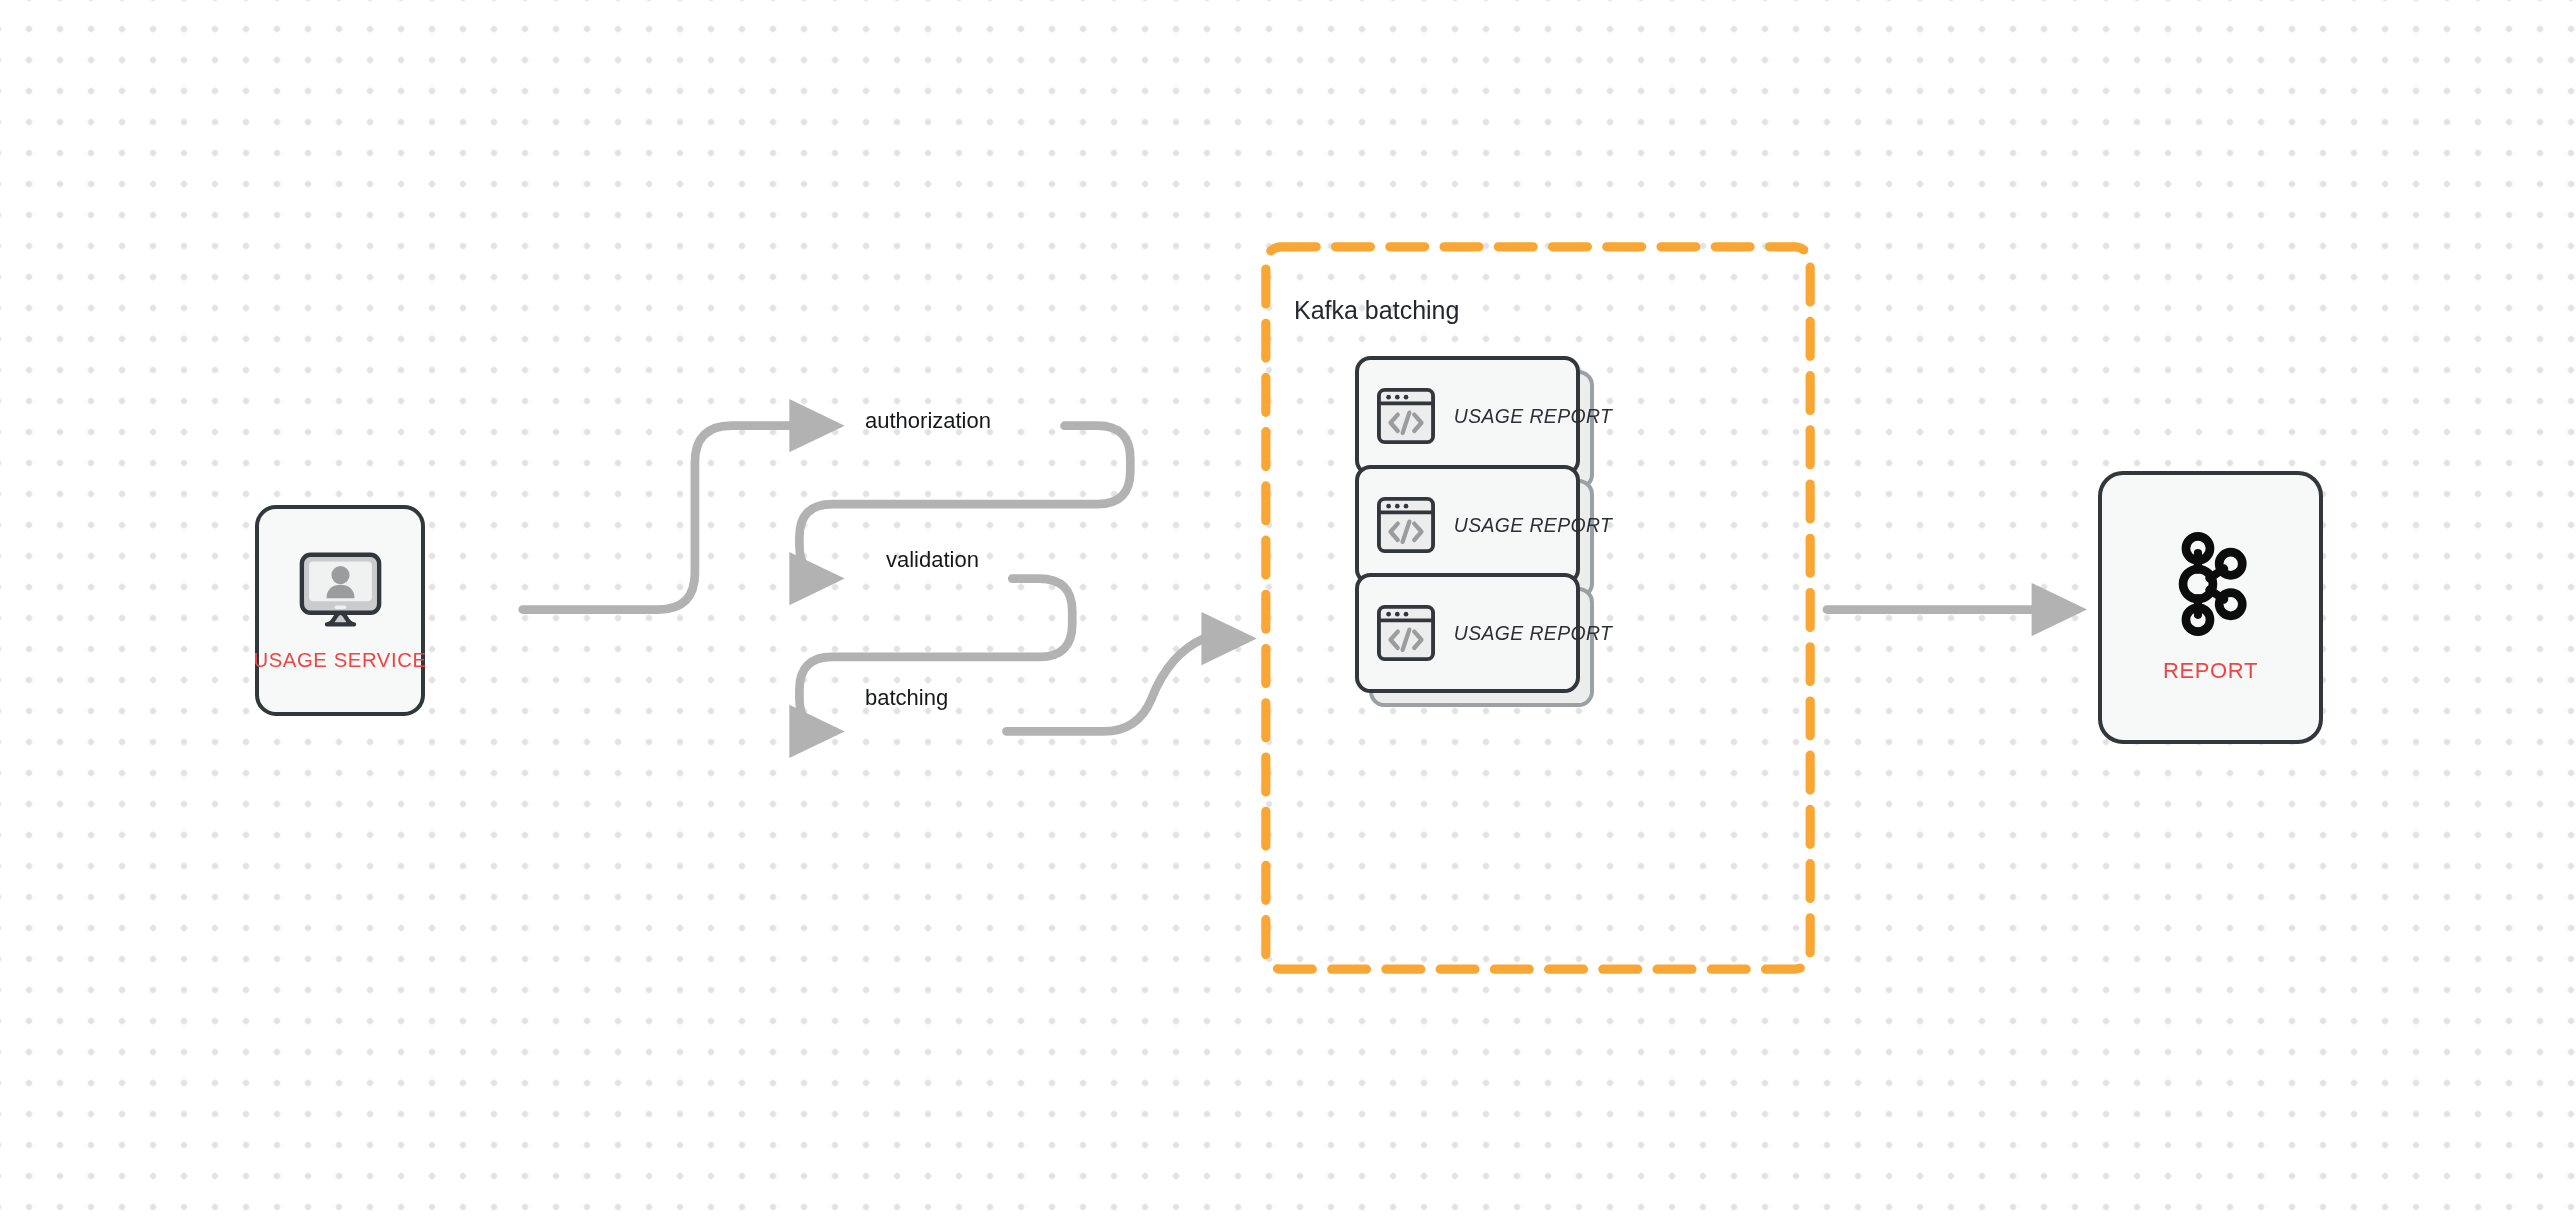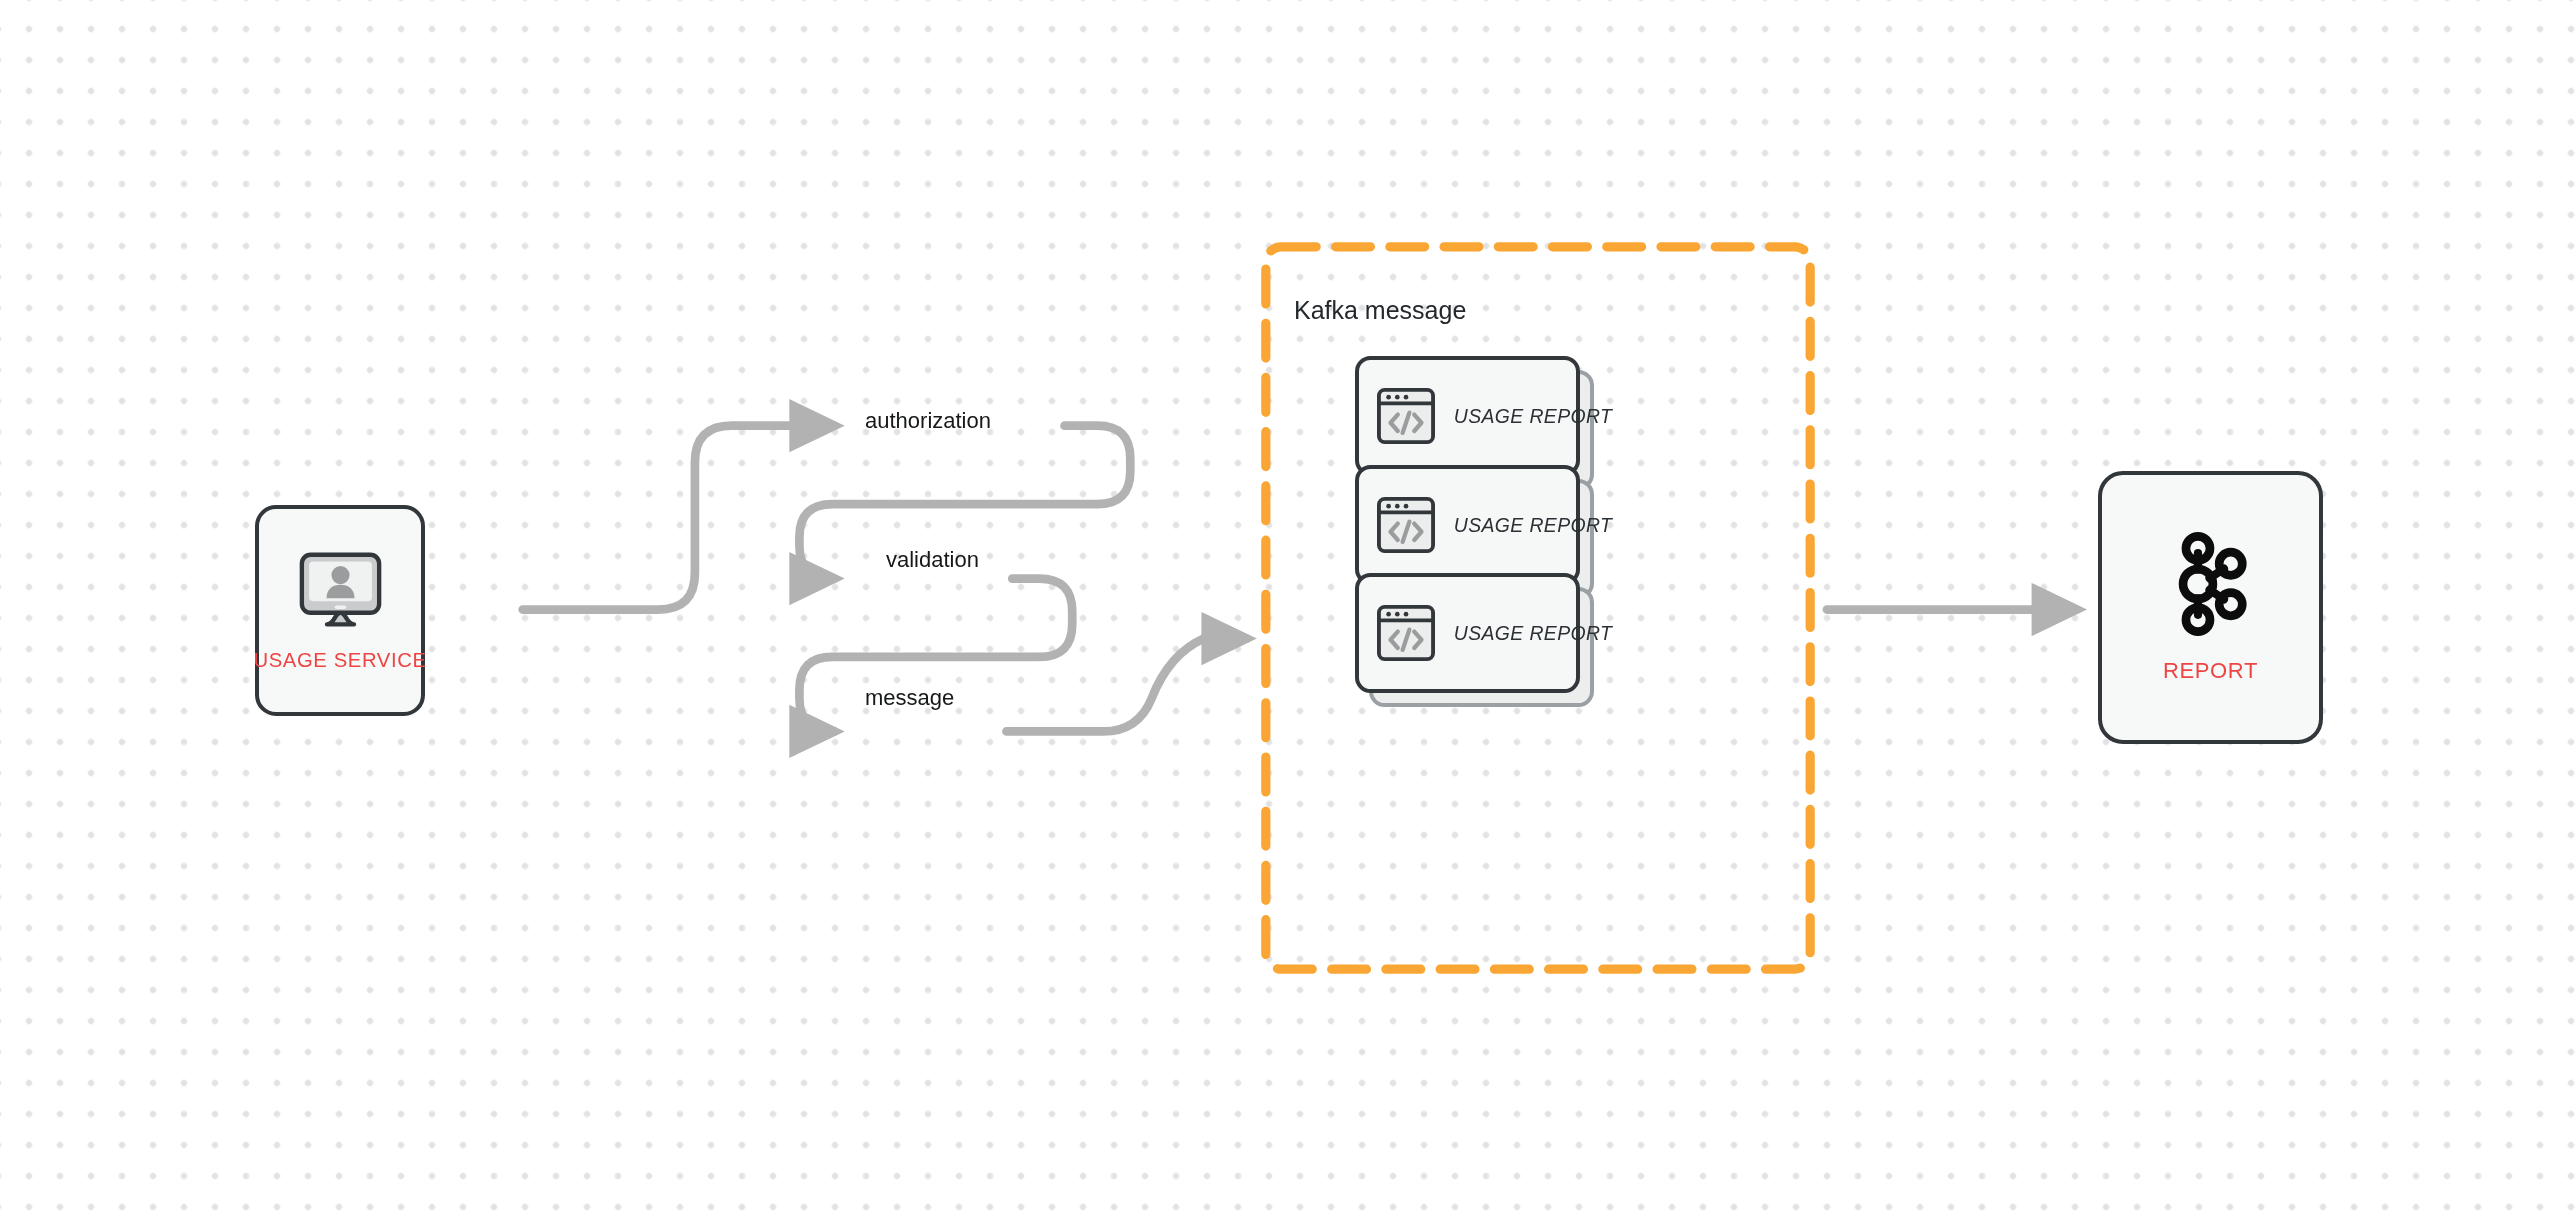--- a/index.html
+++ b/index.html
@@ -220,28 +220,28 @@
         <path d="M33.5 51 C 33.5 41.4 40 37 48 37 C 56 37 62.5 41.4 62.5 51 Z" fill="#9a9c9e"></path>
 
         <rect x="42" y="58.5" width="12" height="3.6" rx="1.8" fill="#f0f1f1"></rect>
       </svg>
     </span>
     <span class="node-label">USAGE SERVICE</span>
   </div>
 
   <span class="step-label" id="step-authorization">authorization</span>
   <span class="step-label" id="step-validation">validation</span>
-  <span class="step-label" id="step-batching">message</span>
+  <span class="step-label" id="step-batching">batching</span>
 
   <div id="kafka-message-group">
     <svg class="dash-frame" viewBox="0 0 572 756" preserveAspectRatio="none">
       <rect x="5" y="5" width="562" height="746" rx="16" fill="none" stroke="#faa635" stroke-width="9.5" stroke-linecap="round" stroke-dasharray="36 20"></rect>
     </svg>
 
-    <span id="kafka-message-title">Kafka message</span>
+    <span id="kafka-message-title">Kafka batching</span>
 
     <div class="report-card-wrap" id="report-card-0">
       <div class="report-card-back"></div>
       <div class="report-card-front">
         <span>
           <svg class="code-icon" width="60" height="58" viewBox="0 0 62 60" aria-hidden="true">
             <rect x="3" y="3" width="56" height="54" rx="6" fill="#eceded" stroke="#32373c" stroke-width="4"></rect>
             <path d="M3 17 H59" stroke="#32373c" stroke-width="4"></path>
             <circle cx="13" cy="10.5" r="2.4" fill="#32373c"></circle>
             <circle cx="22" cy="10.5" r="2.4" fill="#32373c"></circle>

